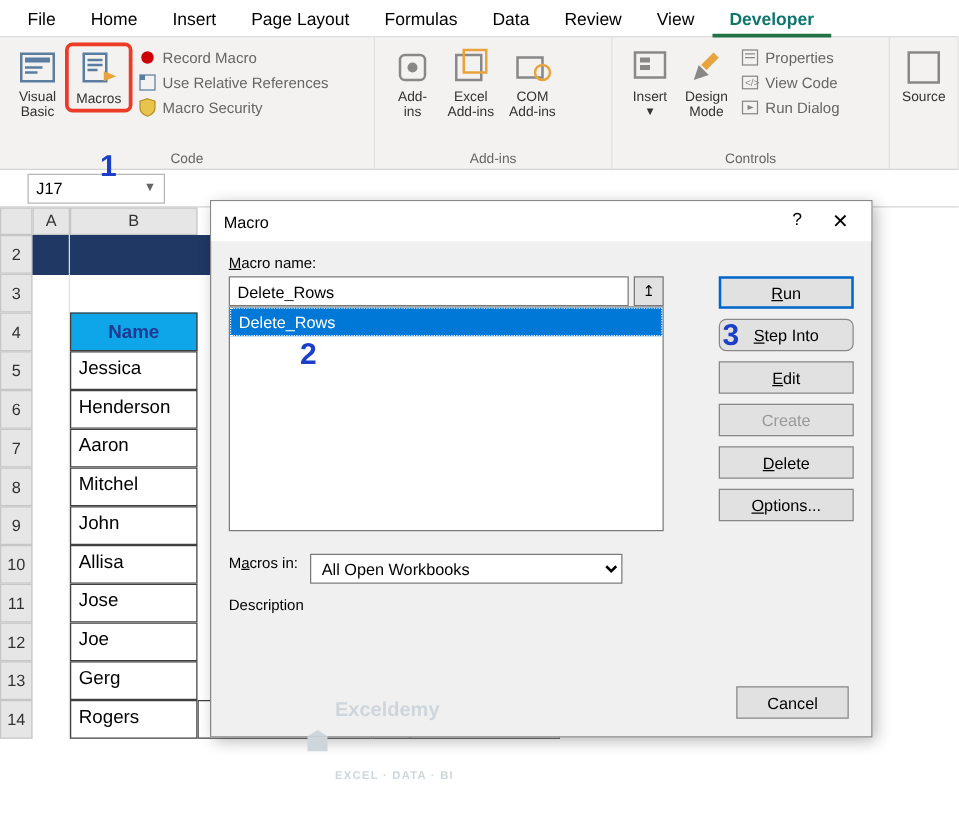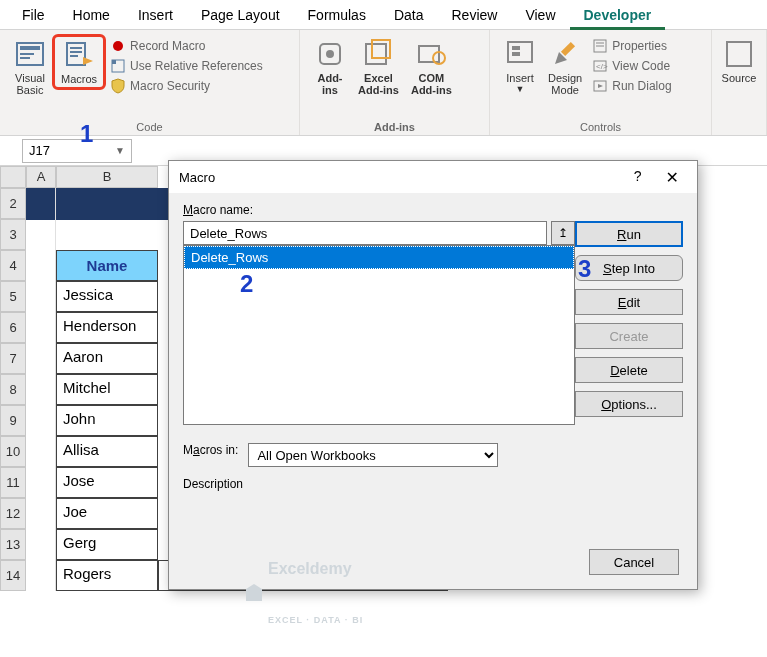--- a/index.html
+++ b/index.html
@@ -30,33 +30,33 @@
 .name-box .arrow { font-size: 10px; color: #666; }
 
 
 .grid-wrap { position: relative; }
 .col-header { background: #e6e6e6; border: 1px solid #c6c6c6; font-size: 13px; color: #333; text-align: center; height: 22px; line-height: 20px; }
 .row-header { background: #e6e6e6; border: 1px solid #c6c6c6; font-size: 13px; color: #333; text-align: center; width: 26px; height: 31px; line-height: 29px; }
 .grid-body { display: flex; }
 .row-headers-col { display: flex; flex-direction: column; }
 .cells-area { position: relative; }
 .name-cell { width: 102px; height: 31px; border: 1px solid #404040; font-size: 15px; padding: 4px 6px; background: #fff; }
-.name-header { width: 102px; height: 31px; border: 1px solid #404040; background: #7dd3fc; color: #1f3a93; font-weight: bold; font-size: 15px; text-align: center; line-height: 29px; }
+.name-header { width: 102px; height: 31px; border: 1px solid #404040; background: #0ea5e9; color: #1f3a93; font-weight: bold; font-size: 15px; text-align: center; line-height: 29px; }
 .dark-band { position: absolute; top: 0; left: 0; width: 500px; height: 32px; background: #1f3864; }
 .last-row-cells { display:flex; position:absolute; }
 .num-cell { width: 80px; height: 31px; border: 1px solid #404040; font-size: 15px; text-align: right; padding: 4px 6px; background:#fff;}
 
 
 .dialog { position: absolute; left: 168px; top: 160px; width: 530px; height: 430px; background: #f0f0f0; border: 1px solid #888; box-shadow: 3px 3px 12px rgba(0,0,0,0.3); }
 .dialog-title { display: flex; justify-content: space-between; align-items: center; height: 32px; padding: 0 10px; background: #fff; font-size: 13px; }
 .dialog-title .close { font-size: 16px; cursor: pointer; padding: 4px 8px; }
 .dialog-title .help { font-size: 14px; cursor: pointer; padding: 4px 8px; }
 .dialog-body { padding: 10px 14px; display: flex; }
 .dialog-left { flex: 1; }
-.dialog-right { width: 108px; display: flex; flex-direction: column; gap: 8px; padding-top: 18px; }
+.dialog-right { width: 108px; display: flex; flex-direction: column; gap: 8px; padding-top: 18px; margin-left: 44px; }
 .dlg-label { font-size: 12px; margin-bottom: 4px; }
 .dlg-label u { text-decoration: underline; }
 .macro-input-row { display: flex; }
 .macro-input { flex: 1; height: 24px; border: 1px solid #7a7a7a; font-size: 13px; padding: 2px 6px; background: #fff; }
 .up-btn { width: 24px; height: 24px; border: 1px solid #7a7a7a; background: #e1e1e1; margin-left: 4px; display: flex; align-items: center; justify-content: center; cursor: pointer; font-size: 12px; }
 .macro-list { height: 180px; border: 1px solid #7a7a7a; background: #fff; margin-top: 0; overflow: auto; }
 .macro-item { font-size: 13px; padding: 3px 6px; }
 .macro-item.selected { background: #0078d7; color: #fff; border: 1px dotted #fff; }
 .dlg-btn { height: 26px; border: 1px solid #888; background: #e1e1e1; font-size: 13px; cursor: pointer; }
 .dlg-btn.primary { border: 2px solid #0066cc; }
@@ -131,21 +131,21 @@
           <svg class="sicon" viewBox="0 0 16 16">
               <path d="M8 1 L14 3 L14 8 Q14 13 8 15 Q2 13 2 8 L2 3 Z" fill="#e8c44d" stroke="#b89020"></path>
             </svg>
           <span>Macro Security</span>
         </div>
       </div>
     </div>
     <div class="ribbon-group-title">Code</div>
   </div>
 
-  <div class="ribbon-group" style="width:190px;font-weight:bold;">
+  <div class="ribbon-group" style="width:190px;">
     <div class="ribbon-row">
       <div class="big-btn">
         <svg class="icon" viewBox="0 0 32 32">
             <rect x="6" y="6" width="20" height="20" rx="4" fill="none" stroke="#888" stroke-width="2"></rect>
             <circle cx="16" cy="16" r="4" fill="#888"></circle>
           </svg>
         <span style="white-space:pre-line;">Add-
 ins</span>
       </div>
       <div class="big-btn">

